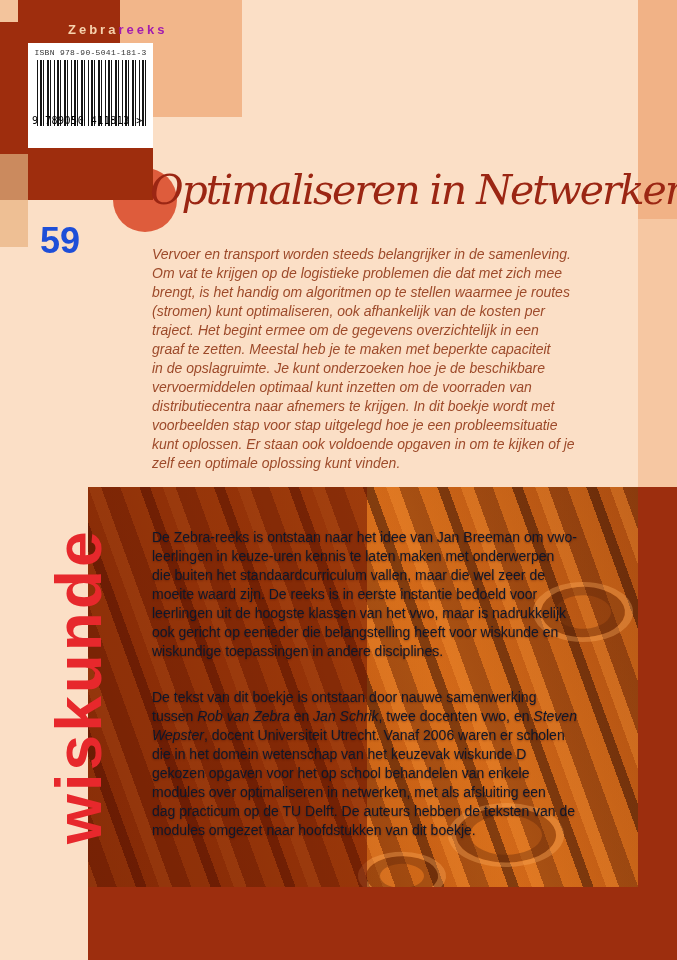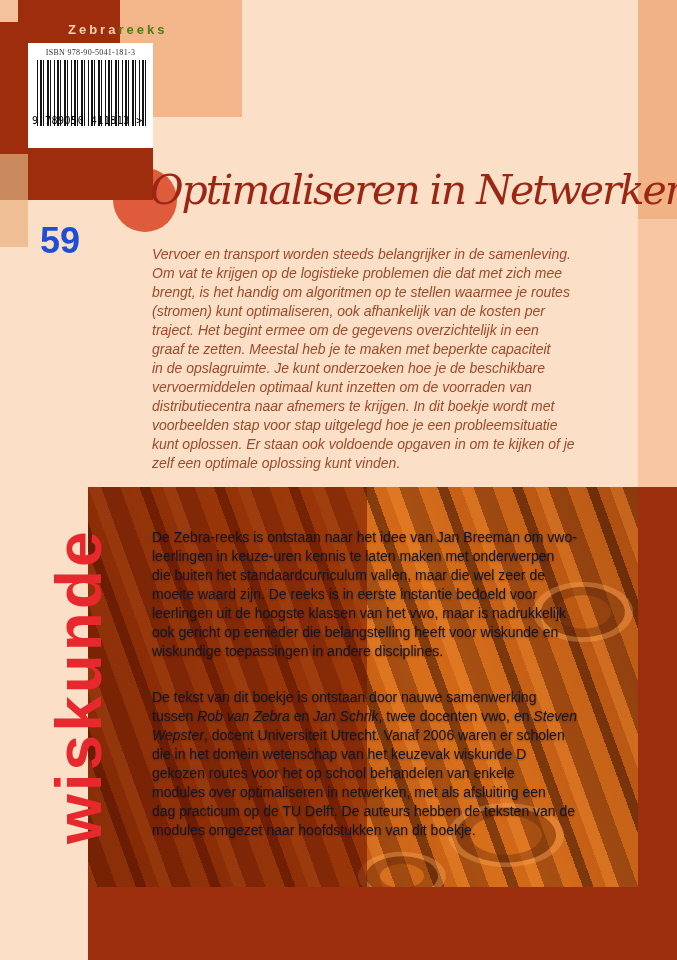--- a/index.html
+++ b/index.html
@@ -18,33 +18,33 @@
   .dark-left-bar{left:0;top:0;width:28px;height:154px;background:#9e2d0d;}
   .corner-light-square{left:0;top:0;width:18px;height:22px;background:#f3c49c;}
   .tan-square{left:0;top:154px;width:28px;height:46px;background:#cb8a5e;}
   .light-tan-square{left:0;top:200px;width:28px;height:47px;background:#eebf94;}
   .title-circle{left:113px;top:168px;width:64px;height:64px;border-radius:50%;background:#de5c3c;}
   .dark-band{left:28px;top:148px;width:125px;height:52px;background:#9e2d0d;}
 
   
   .isbn-label{left:28px;top:43px;width:125px;height:105px;background:#ffffff;}
   .isbn-text{position:absolute;top:5px;left:0;right:0;text-align:center;
-    font-family:Liberation Serif, serif;font-size:8px;letter-spacing:.3px;color:#333;}
+    font-family:Liberation Mono, monospace;font-size:8px;letter-spacing:.3px;color:#333;}
   .bars{position:absolute;top:17px;left:9px;width:110px;height:66px;
     background:repeating-linear-gradient(90deg,
       #141414 0 1px,#fff 1px 3px,#141414 3px 5px,#fff 5px 6px,
       #141414 6px 7px,#fff 7px 10px,#141414 10px 12px,#fff 12px 13px,
       #141414 13px 14px,#fff 14px 17px);}
   .barcode-digits{position:absolute;bottom:22px;left:4px;right:0;
     font-family:"DejaVu Sans Mono",monospace;font-size:10px;letter-spacing:.5px;color:#000;}
 
   
   .series-header{left:68px;top:22px;font-size:13px;font-weight:bold;letter-spacing:3px;white-space:nowrap;}
   .series-header .lt{color:#f6d2ad;}
-  .series-header .dk{color:#4d7c0f;}
+  .series-header .dk{color:#a21caf;}
   .series-number{left:40px;top:220px;font-size:36px;font-weight:bold;color:#1d4ed8;}
   .book-title{left:150px;top:166px;width:520px;
     font-family:"DejaVu Serif","Liberation Serif",serif;font-style:italic;
     font-size:41px;letter-spacing:-2px;color:#9b2613;white-space:nowrap;}
 
   
   .intro-text{left:152px;top:245px;font-size:14px;line-height:19px;color:#9d4a2a;white-space:pre;font-style:italic;}
 
   
   .photo{left:88px;top:487px;width:589px;height:473px;background-color:#a8480e;
@@ -129,17 +129,17 @@
 leerlingen in keuze-uren kennis te laten maken met onderwerpen
 die buiten het standaardcurriculum vallen, maar die wel zeer de
 moeite waard zijn. De reeks is in eerste instantie bedoeld voor
 leerlingen uit de hoogste klassen van het vwo, maar is nadrukkelijk
 ook gericht op eenieder die belangstelling heeft voor wiskunde en
 wiskundige toepassingen in andere disciplines.</div>
   <div class="para-b"><span>De tekst van dit boekje is ontstaan door nauwe samenwerking</span>
 <span>tussen </span><i>Rob van Zebra</i><span> en </span><i>Jan Schrik</i><span>, twee docenten vwo, en </span><i>Steven</i>
 <i>Wepster</i><span>, docent Universiteit Utrecht. Vanaf 2006 waren er scholen</span>
 <span>die in het domein wetenschap van het keuzevak wiskunde D</span>
-<span>gekozen routes voor het op school behandelen van enkele</span>
+<span>gekozen opgaven voor het op school behandelen van enkele</span>
 <span>modules over optimaliseren in netwerken, met als afsluiting een</span>
 <span>dag practicum op de TU Delft. De auteurs hebben de teksten van de</span>
 <span>modules omgezet naar hoofdstukken van dit boekje.</span></div>
 </div>
 
 </body></html>

